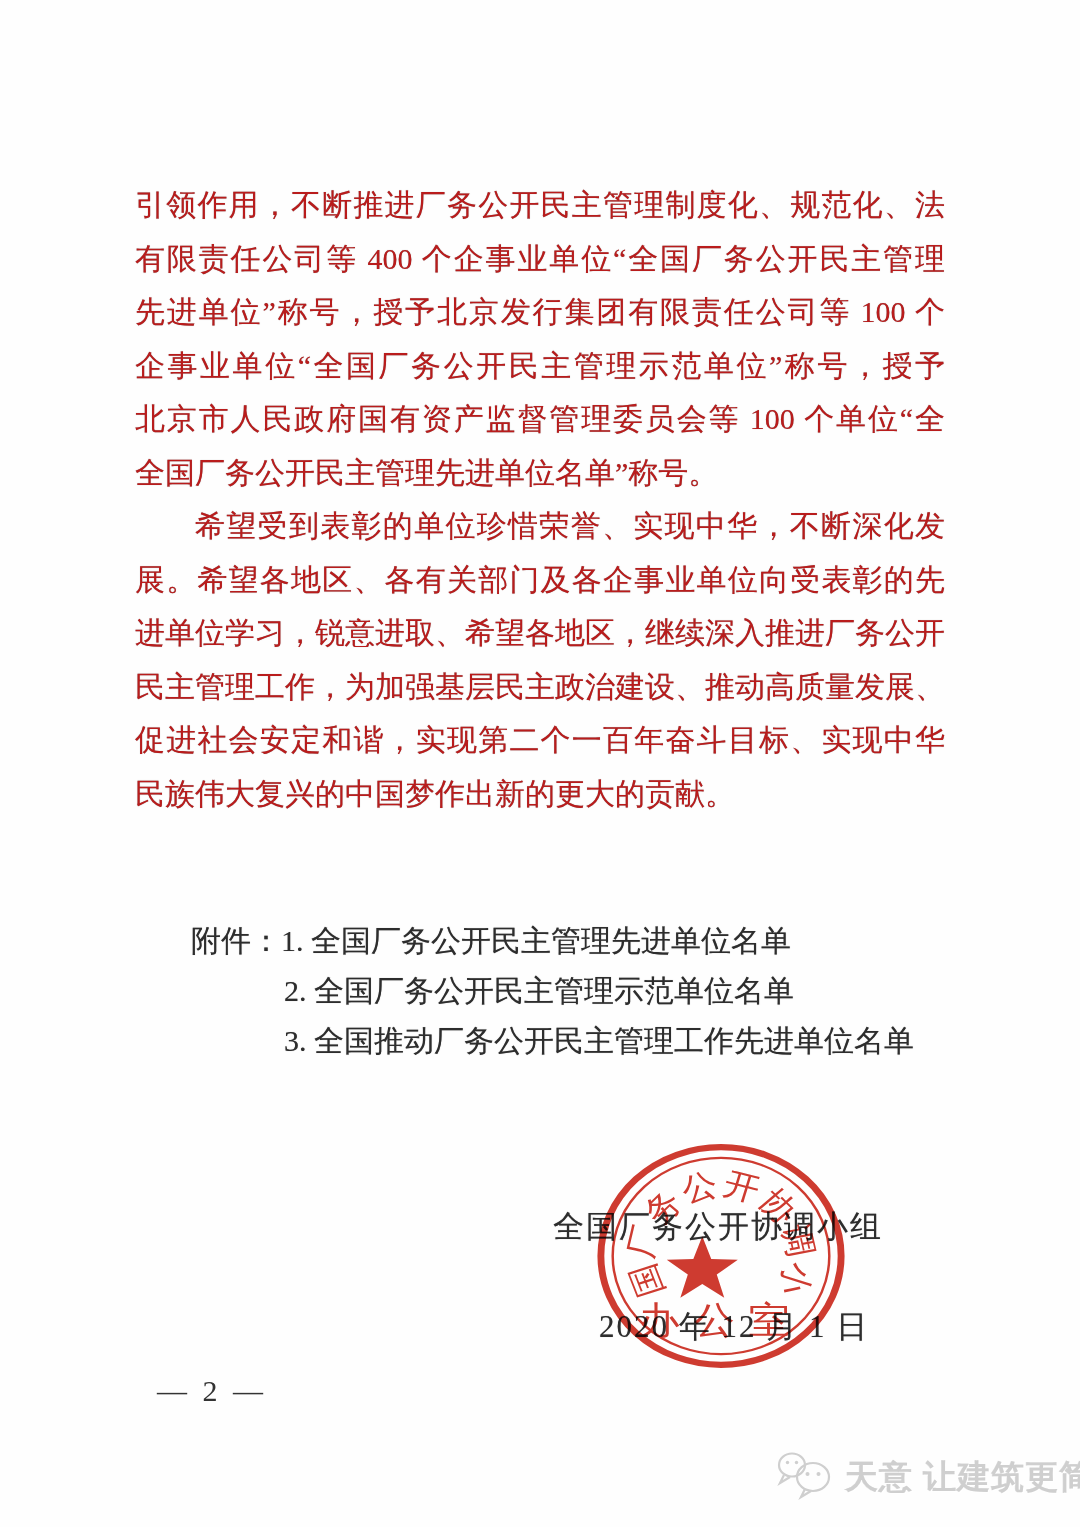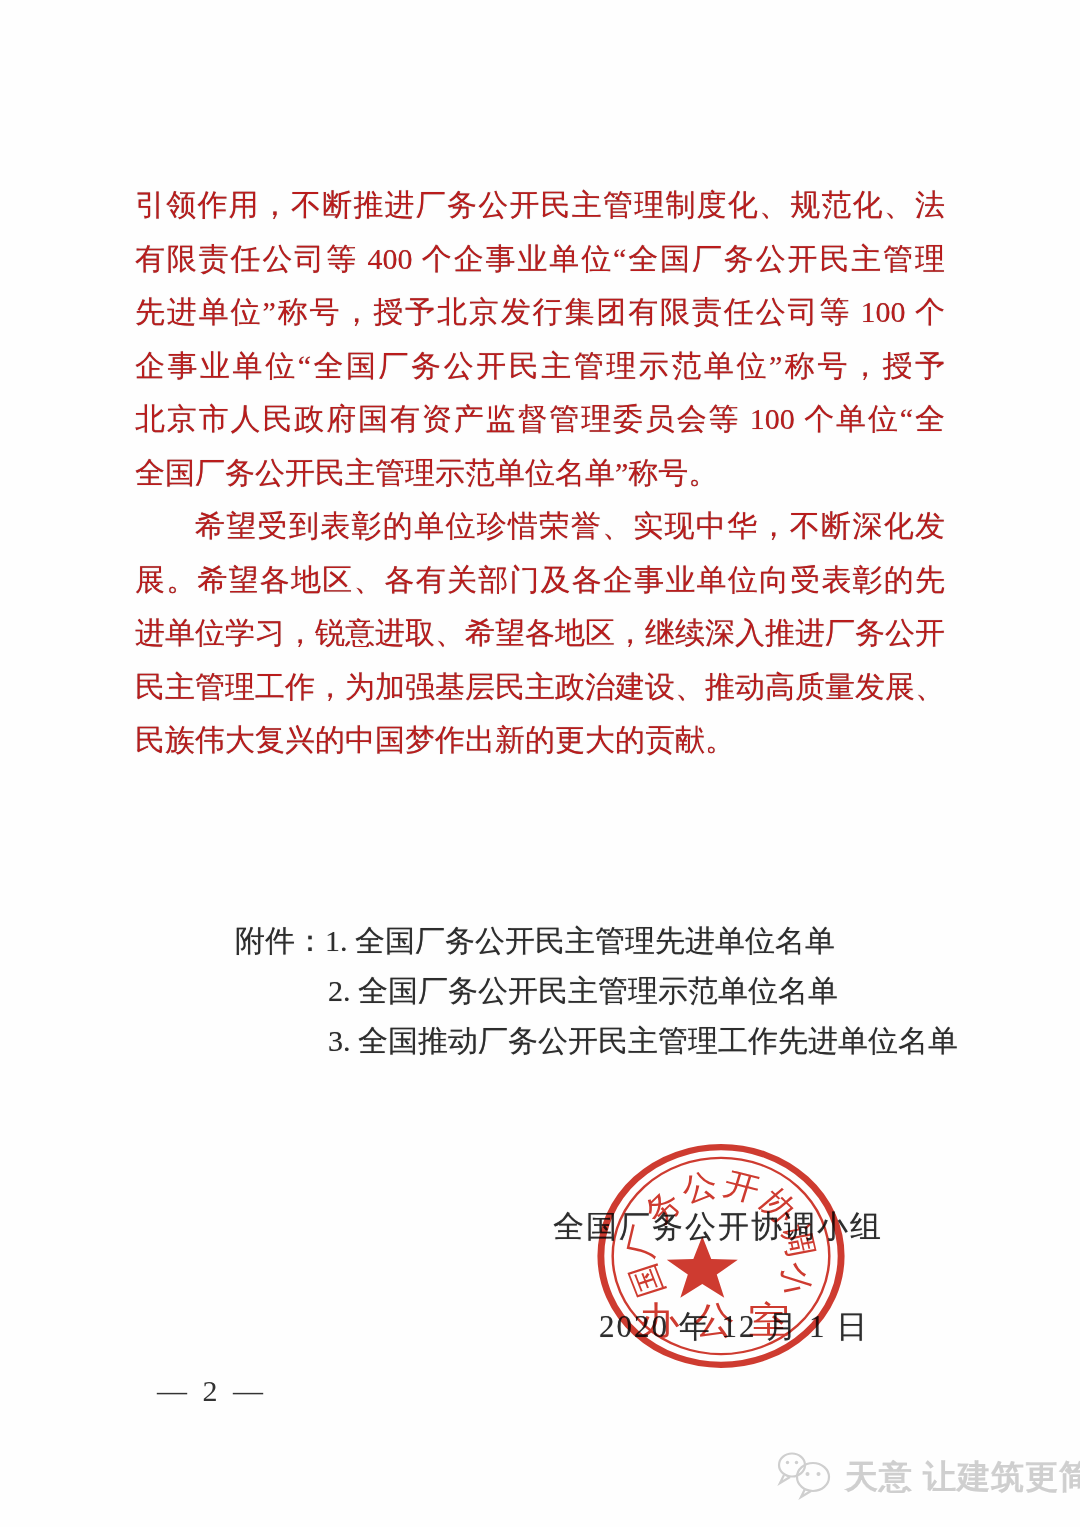--- a/index.html
+++ b/index.html
@@ -29,21 +29,20 @@
   .body-text .line.indent { padding-left: 60px; box-sizing: border-box; }
   
   .attachment {
     position: absolute;
     left: 191px;
     top: 916px;
     font-size: 30px;
     line-height: 50px;
     color: #2d2d2d;
     text-shadow: 0 0 0.7px rgba(45,45,45,0.55);
-    margin-left: 44px;
   }
   .attachment .row { white-space: nowrap; }
   .attachment .row.cont { padding-left: 93px; }
   
   .sig-line {
     position: absolute;
     font-size: 31px;
     color: #2d2d2d;
     letter-spacing: 2px;
     white-space: nowrap;
@@ -98,25 +97,26 @@
 <body>
 
 <div class="page">
 
   <div class="body-text">
     <div class="line jl">引领作用，不断推进厂务公开民主管理制度化、规范化、法</div>
     <div class="line jl">有限责任公司等 400 个企事业单位“全国厂务公开民主管理</div>
     <div class="line jl">先进单位”称号，授予北京发行集团有限责任公司等 100 个</div>
     <div class="line jl">企事业单位“全国厂务公开民主管理示范单位”称号，授予</div>
     <div class="line jl">北京市人民政府国有资产监督管理委员会等 100 个单位“全</div>
-    <div class="line">全国厂务公开民主管理示范单位名单”称号。</div>
+    <div class="line">全国厂务公开民主管理先进单位名单”称号。</div>
     <div class="line jl indent">希望受到表彰的单位珍惜荣誉、实现中华，不断深化发</div>
     <div class="line jl">展。希望各地区、各有关部门及各企事业单位向受表彰的先</div>
     <div class="line jl">进单位学习，锐意进取、希望各地区，继续深入推进厂务公开</div>
     <div class="line jl">民主管理工作，为加强基层民主政治建设、推动高质量发展、</div>
+    <div class="line jl">促进社会安定和谐，实现第二个一百年奋斗目标、实现中华</div>
     <div class="line">民族伟大复兴的中国梦作出新的更大的贡献。</div>
   </div>
 
   <div class="attachment">
     <div class="row">
       <span>附件：</span><span>1. 全国厂务公开民主管理先进单位名单</span>
     </div>
     <div class="row cont">
       <span>2. 全国厂务公开民主管理示范单位名单</span>
     </div>

